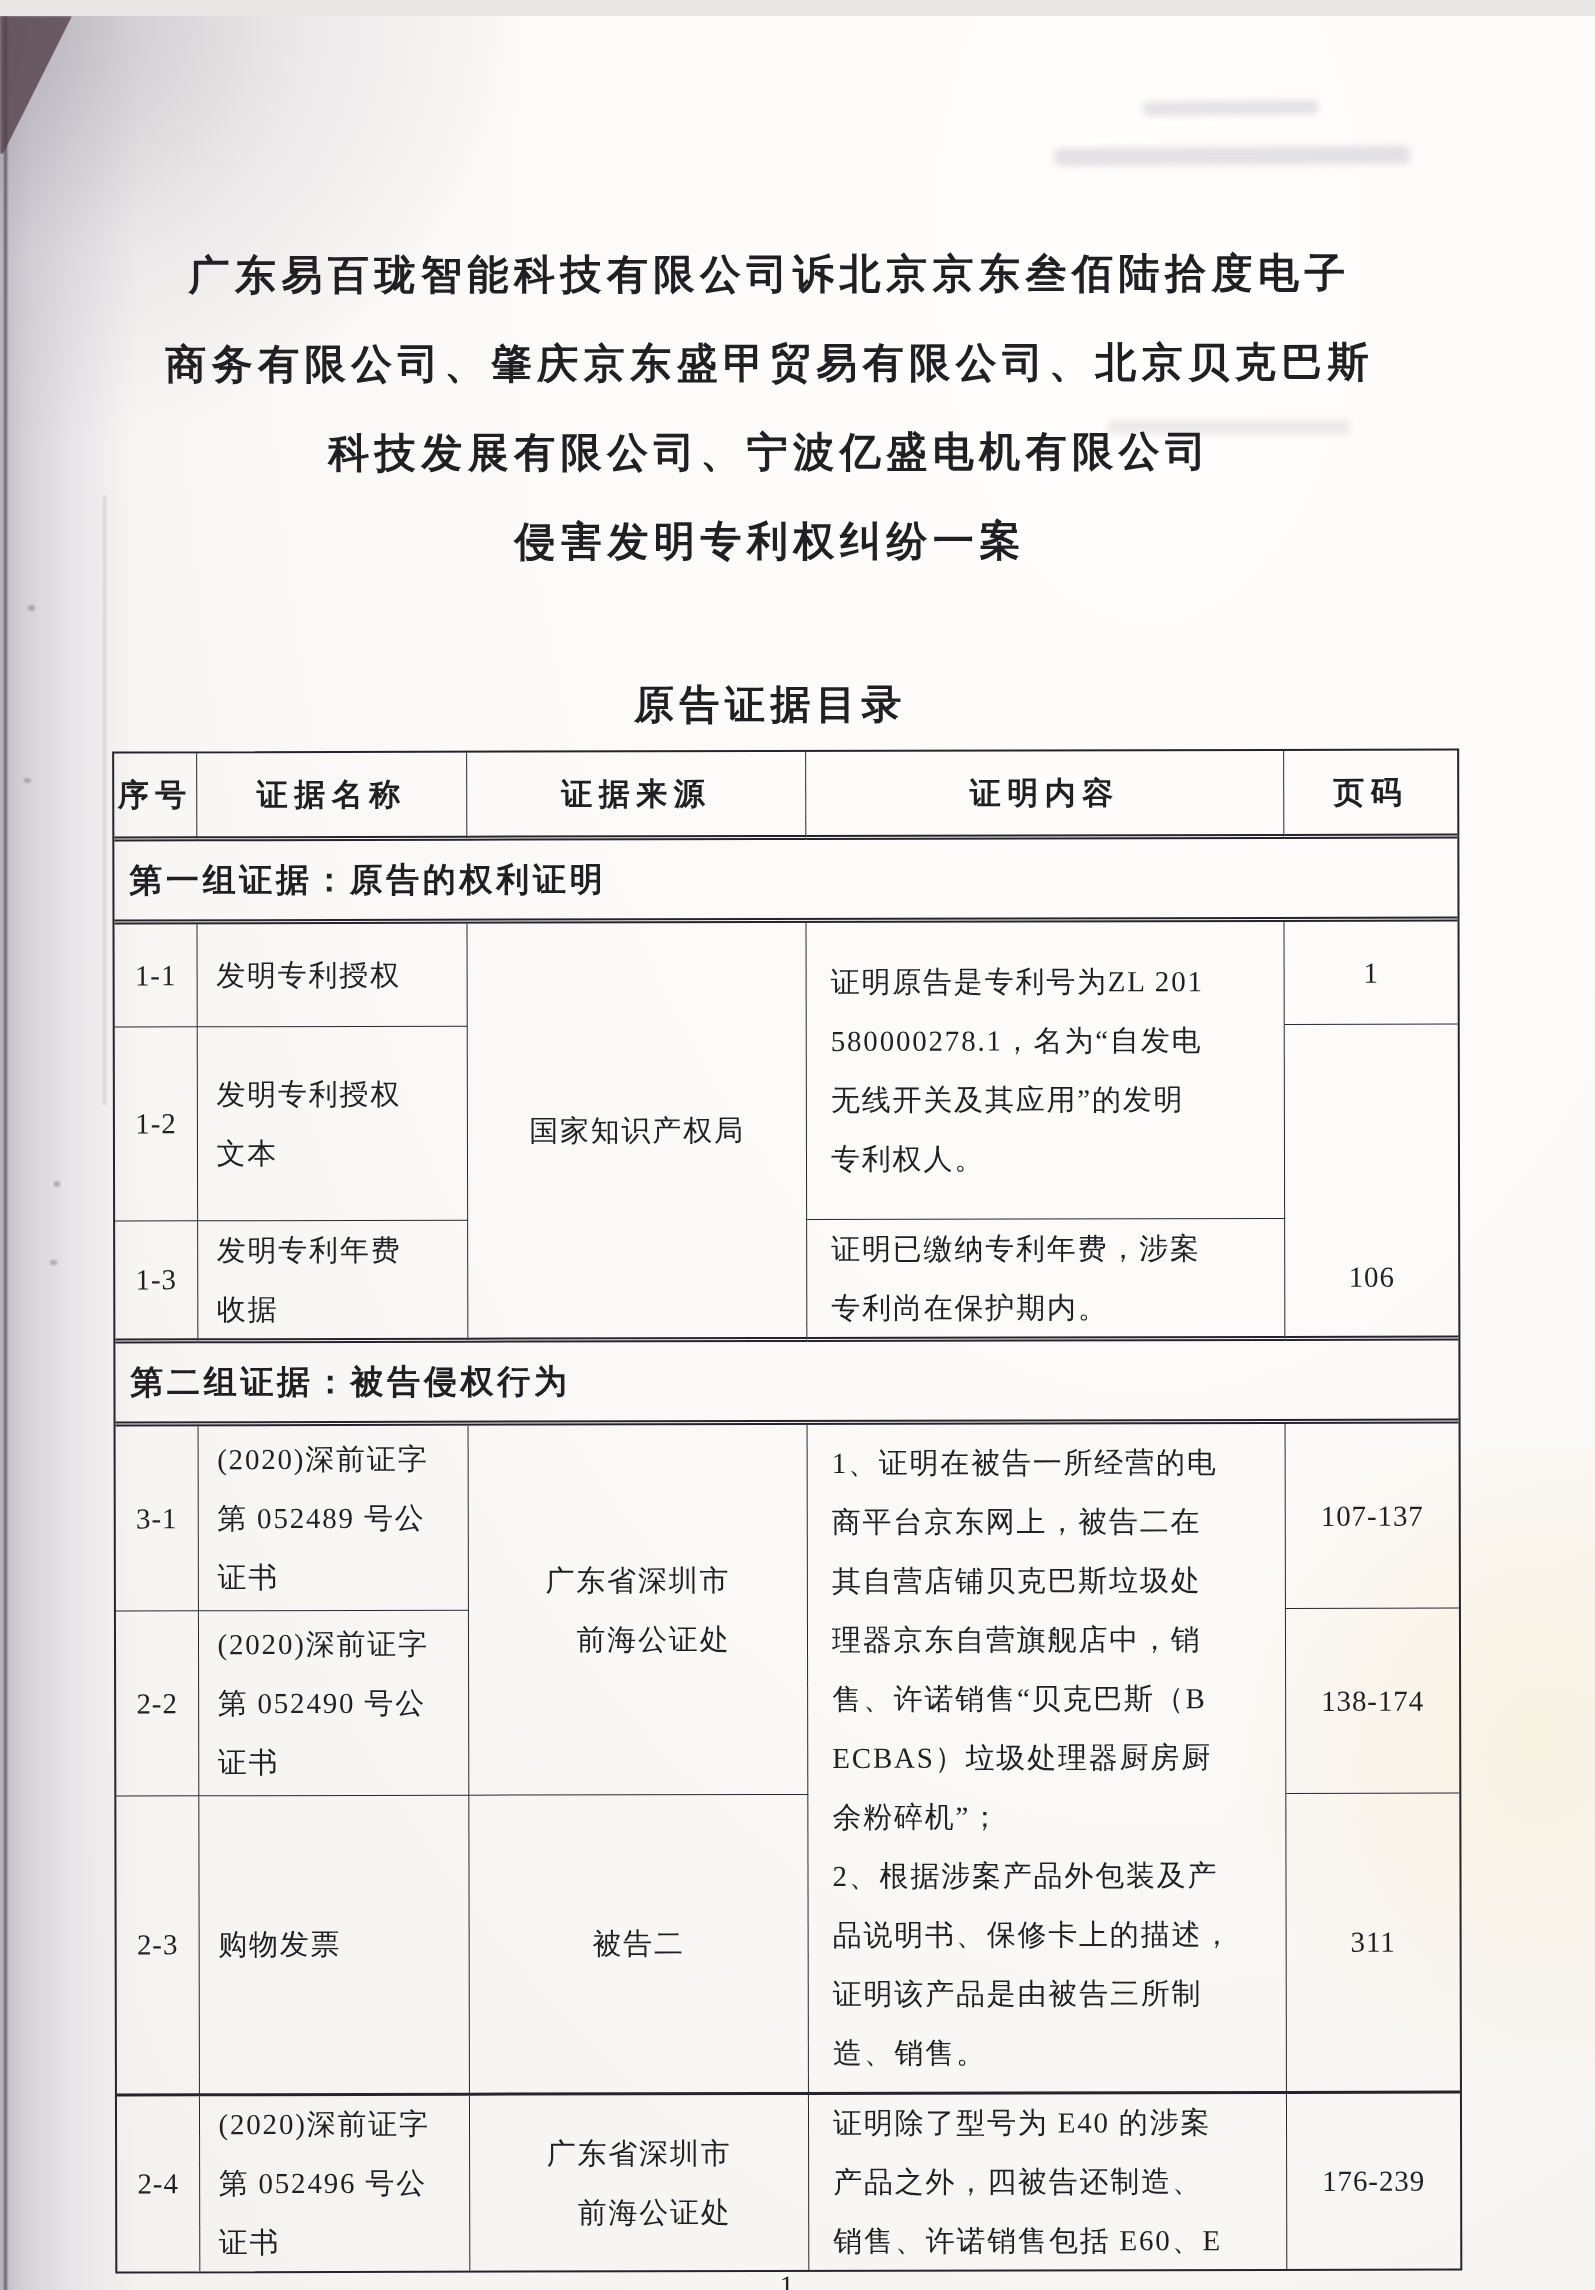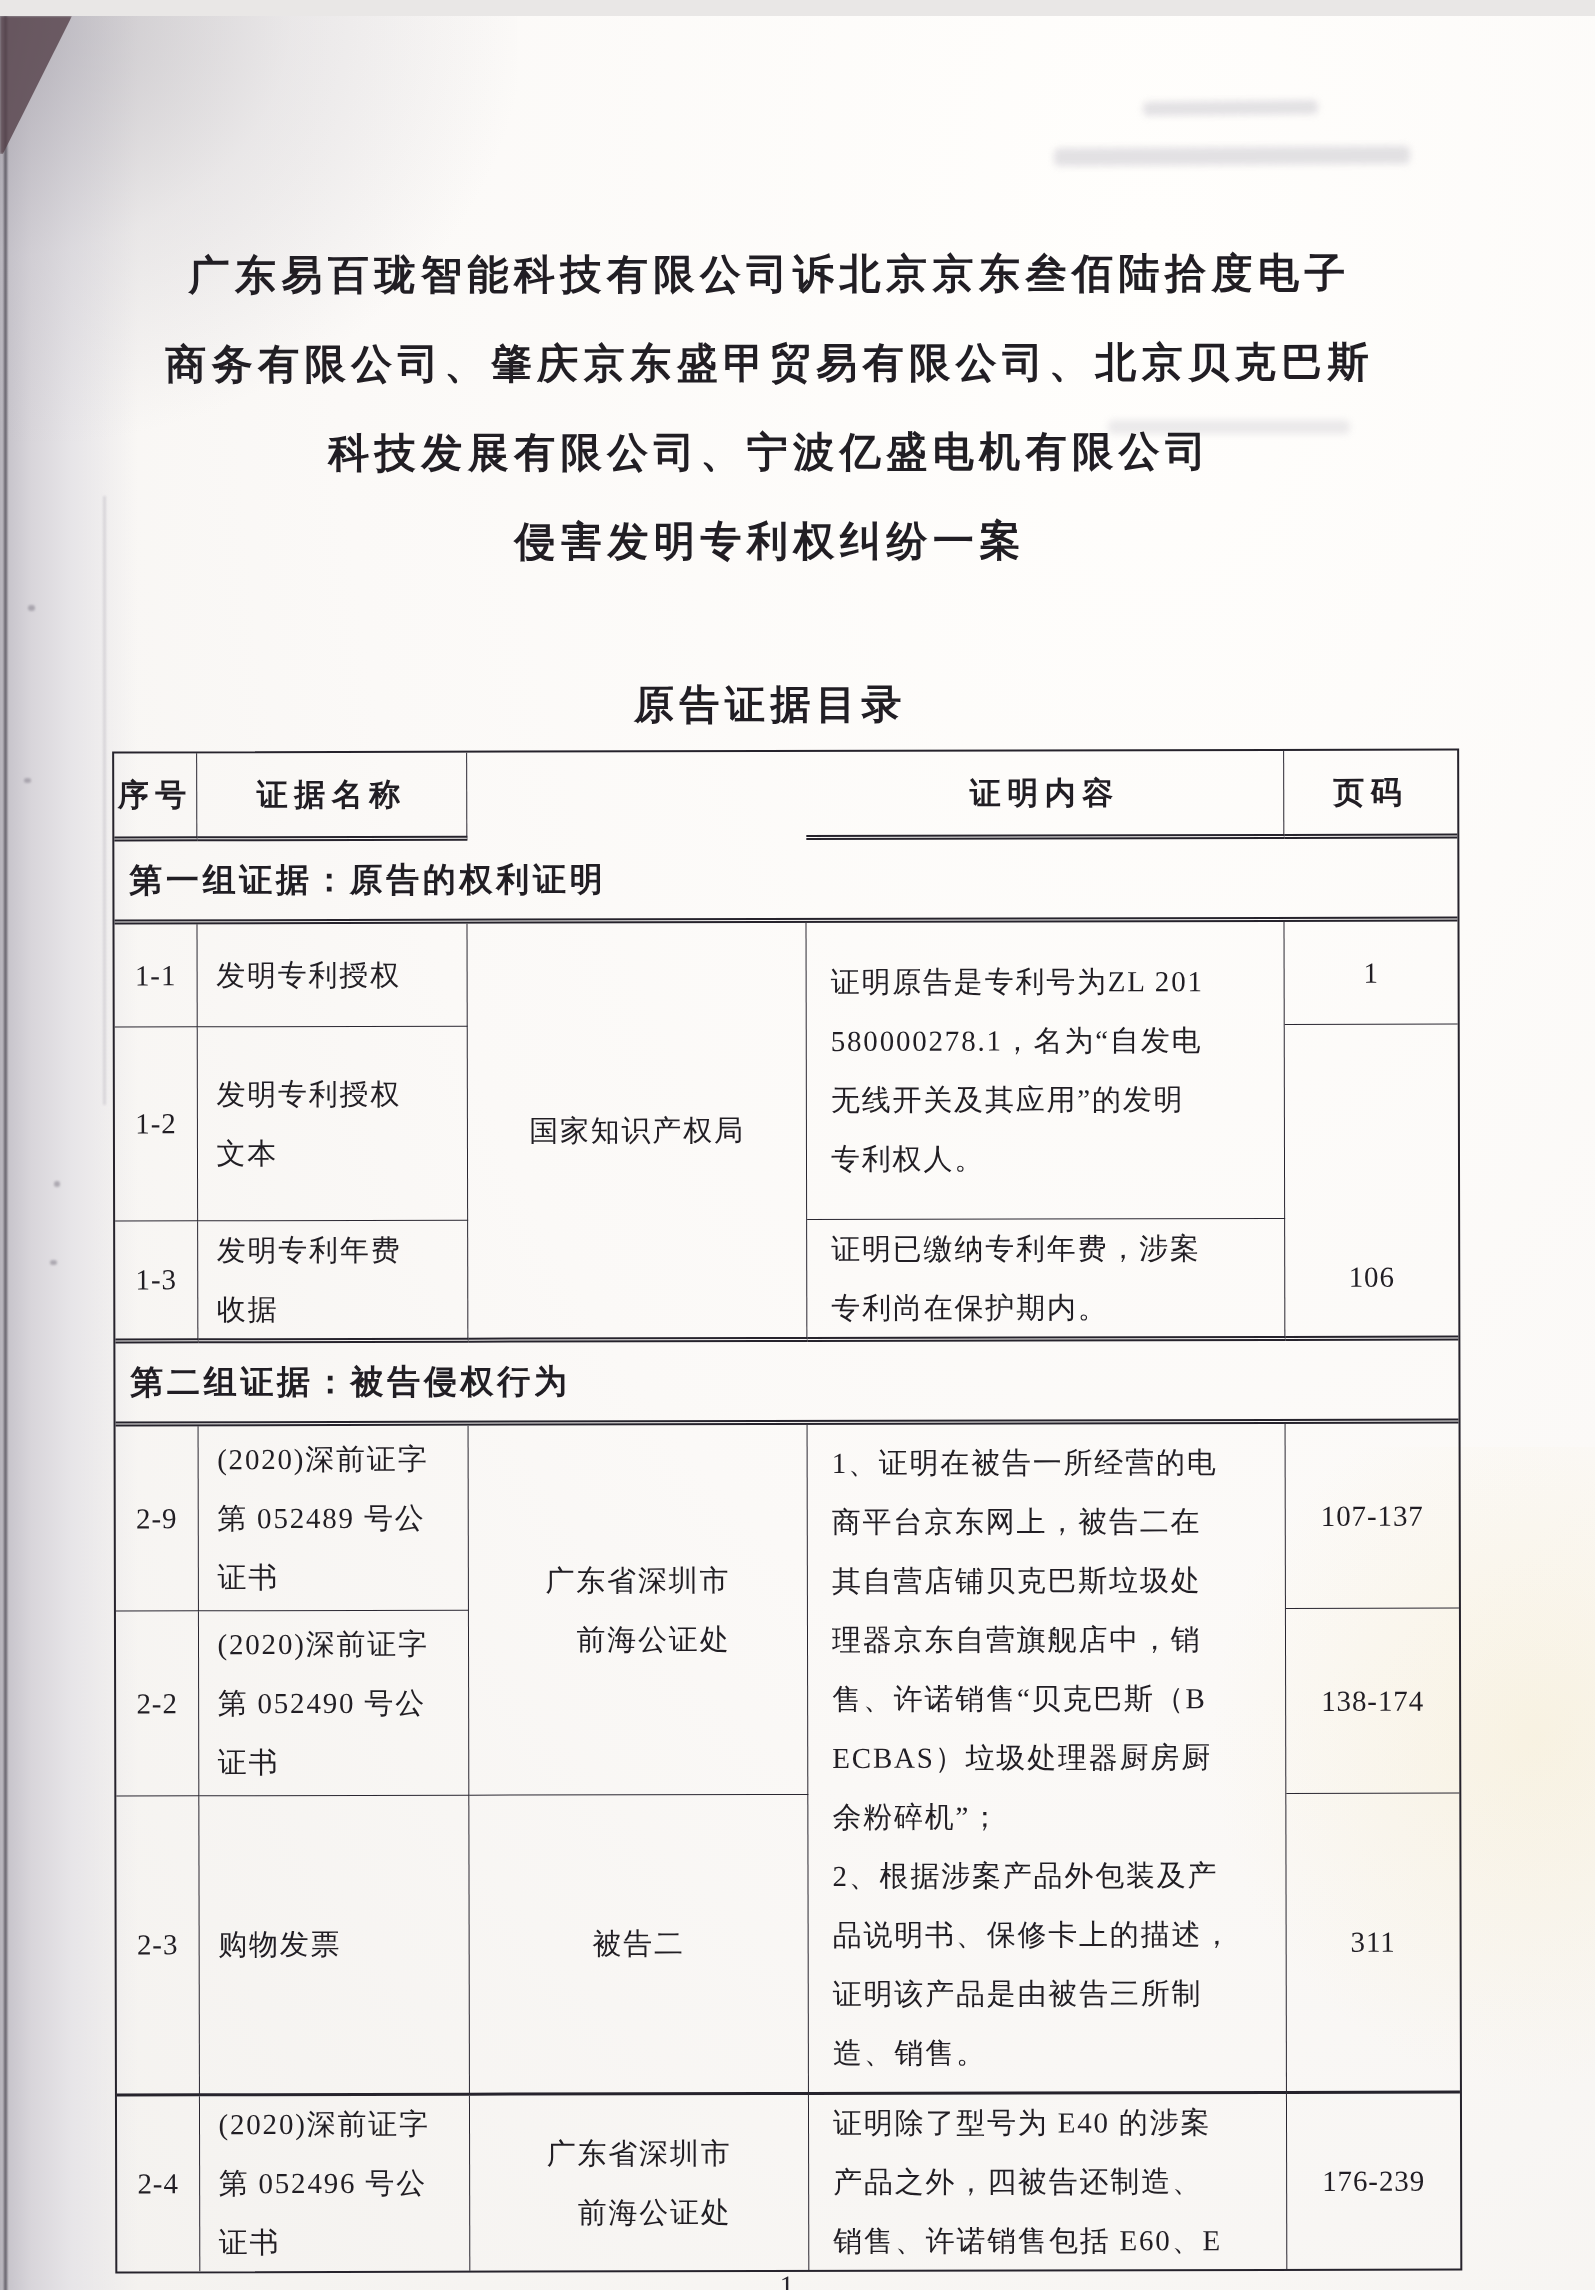--- a/index.html
+++ b/index.html
@@ -120,20 +120,21 @@
       <div class="title-line">科技发展有限公司、宁波亿盛电机有限公司</div>
       <div class="title-line">侵害发明专利权纠纷一案</div>
     </div>
 
     <div class="subtitle">原告证据目录</div>
 
     <div class="evidence-table">
 
       <div class="cell header-cell sep" style="grid-area:1/1/2/2">序号</div>
       <div class="cell header-cell sep" style="grid-area:1/2/2/3">证据名称</div>
+      <div class="cell header-cell sep" style="grid-area:1/3/2/4">证据来源</div>
       <div class="cell header-cell sep" style="grid-area:1/4/2/5">证明内容</div>
       <div class="cell header-cell sep last-col" style="grid-area:1/5/2/6">页码</div>
 
       <div class="cell group-cell sep last-col" style="grid-area:2/1/3/6">第一组证据：原告的权利证明</div>
 
       <div class="cell num" style="grid-area:3/1/4/2">1-1</div>
       <div class="cell name" style="grid-area:3/2/4/3">发明专利授权</div>
       <div class="cell source sep" style="grid-area:3/3/6/4">国家知识产权局</div>
       <div class="cell contentc" style="grid-area:3/4/5/5">证明原告是专利号为ZL 201
 580000278.1，名为“自发电
@@ -147,21 +148,21 @@
 
       <div class="cell num sep" style="grid-area:5/1/6/2">1-3</div>
       <div class="cell name sep" style="grid-area:5/2/6/3">发明专利年费
 收据</div>
       <div class="cell contentc sep" style="grid-area:5/4/6/5">证明已缴纳专利年费，涉案
 专利尚在保护期内。</div>
       <div class="cell page-val sep last-col" style="grid-area:5/5/6/6">106</div>
 
       <div class="cell group-cell sep last-col" style="grid-area:6/1/7/6">第二组证据：被告侵权行为</div>
 
-      <div class="cell num" style="grid-area:7/1/8/2">2-9</div>
+      <div class="cell num" style="grid-area:7/1/8/2">3-1</div>
       <div class="cell name" style="grid-area:7/2/8/3">(2020)深前证字
 第 052489 号公
 证书</div>
       <div class="cell source" style="grid-area:7/3/9/4">广东省深圳市
 前海公证处</div>
       <div class="cell contentc sep2" style="grid-area:7/4/10/5">1、证明在被告一所经营的电
 商平台京东网上，被告二在
 其自营店铺贝克巴斯垃圾处
 理器京东自营旗舰店中，销
 售、许诺销售“贝克巴斯（B

